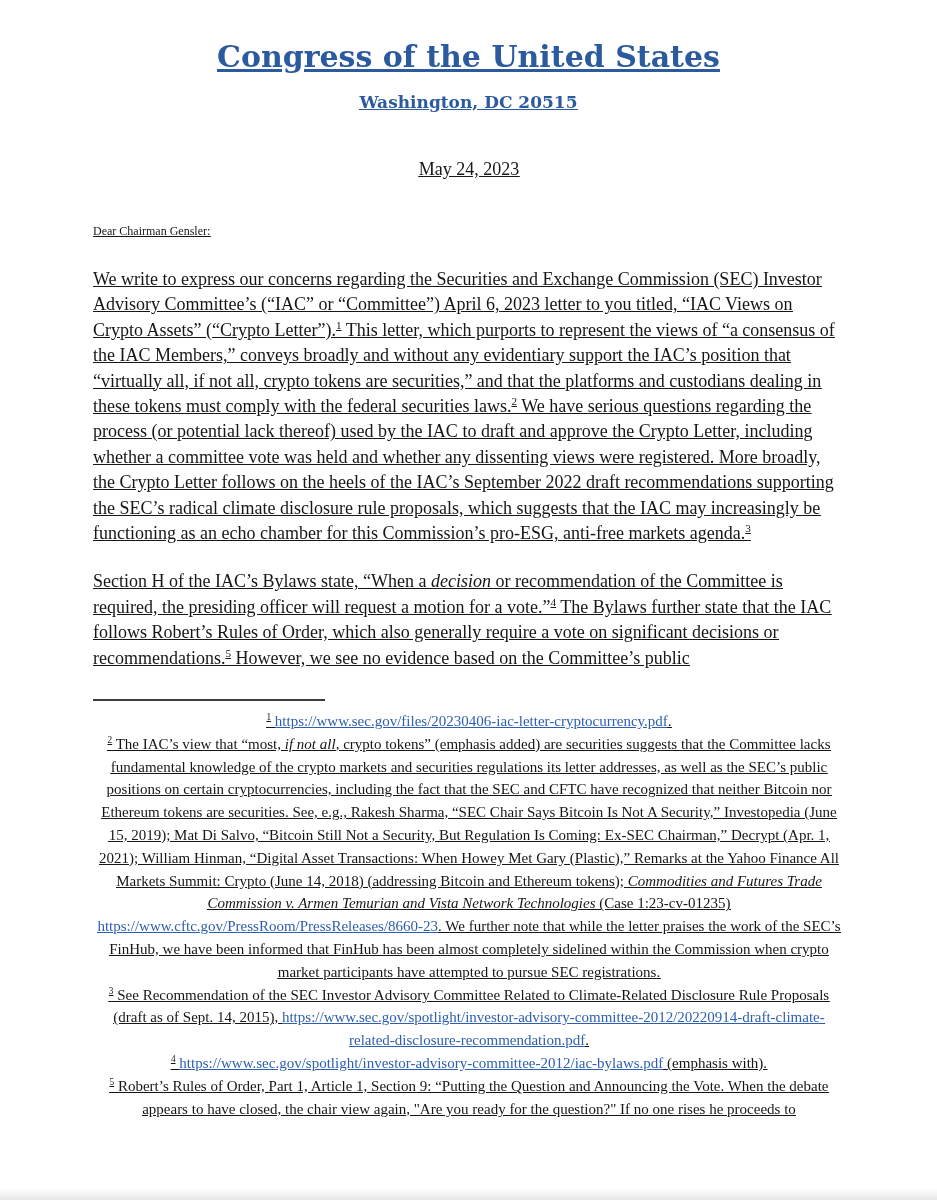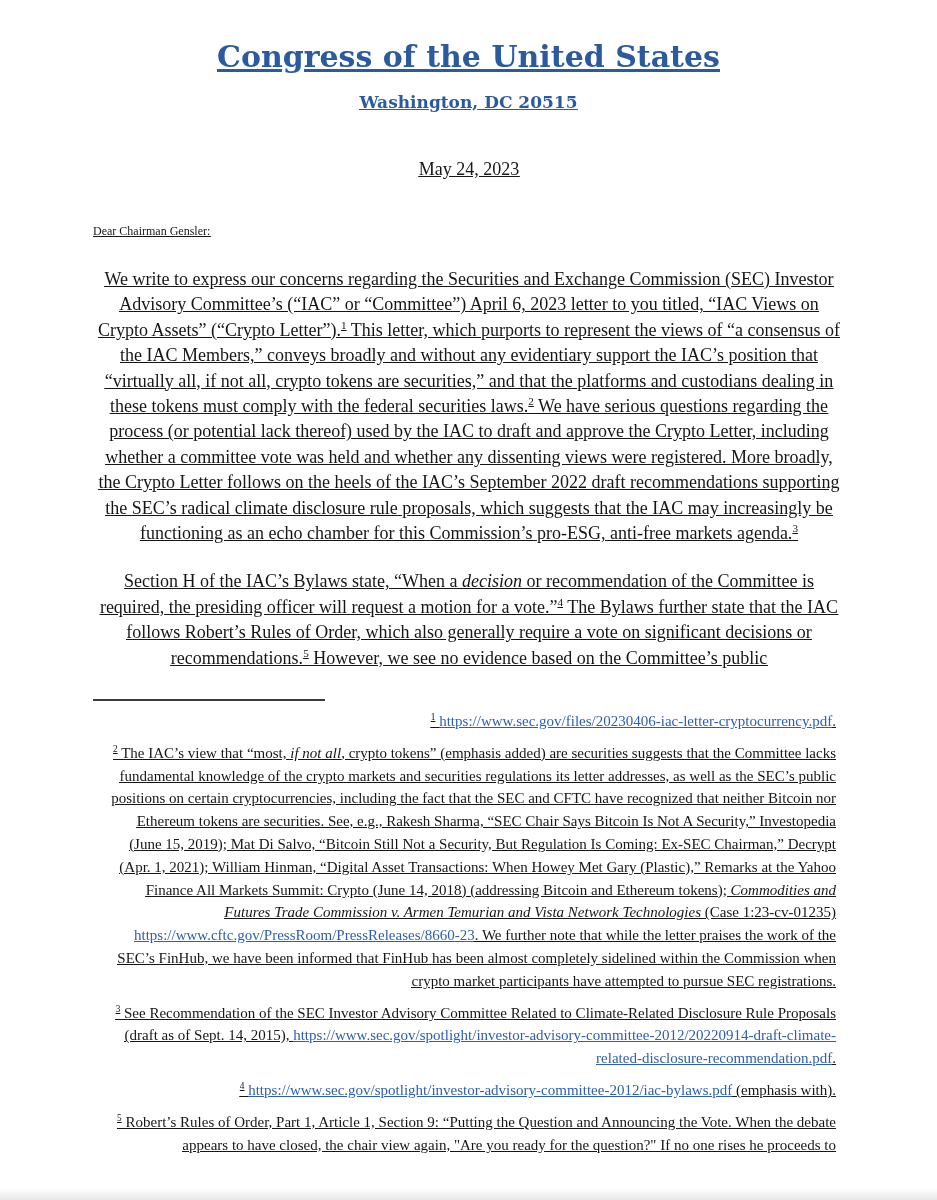--- a/index.html
+++ b/index.html
@@ -25,31 +25,31 @@
   }
   .lh-address{
     font-family:"DejaVu Serif", serif;font-weight:700;
     font-size:17px;line-height:22px;margin-top:17px;
   }
   .content{padding:0 92px 0 93px;}
   .date{text-align:center;font-size:18px;line-height:25px;margin-top:44px;}
   .salutation{font-size:12px;line-height:25px;margin-top:37px;}
   .body-paragraph{
     font-size:18px;line-height:25.4px;margin:23px 0 0 0;
-    text-align:center;
+    text-align:left;
   }
   sup{font-size:0.62em;line-height:0;vertical-align:super;}
   em{font-style:italic;}
   a.link{color:var(--link-blue);text-decoration:underline;cursor:pointer;}
   .footnotes{margin-top:0;}
   .fn-separator{
     width:232px;border-top:2px solid #3c3c3c;margin:28px 0 9px 0;height:0;
   }
   .footnote{
-    font-size:15px;line-height:22.8px;margin:9px;text-align:right;
+    font-size:15px;line-height:22.8px;margin:0;text-align:center;
     overflow-wrap:break-word;
   }
 </style>
 </head>
 <body>
 
 <div class="page">
   <header class="letterhead">
     <div class="lh-title">Congress of the United States</div>
     <div class="lh-address">Washington, DC 20515</div>

